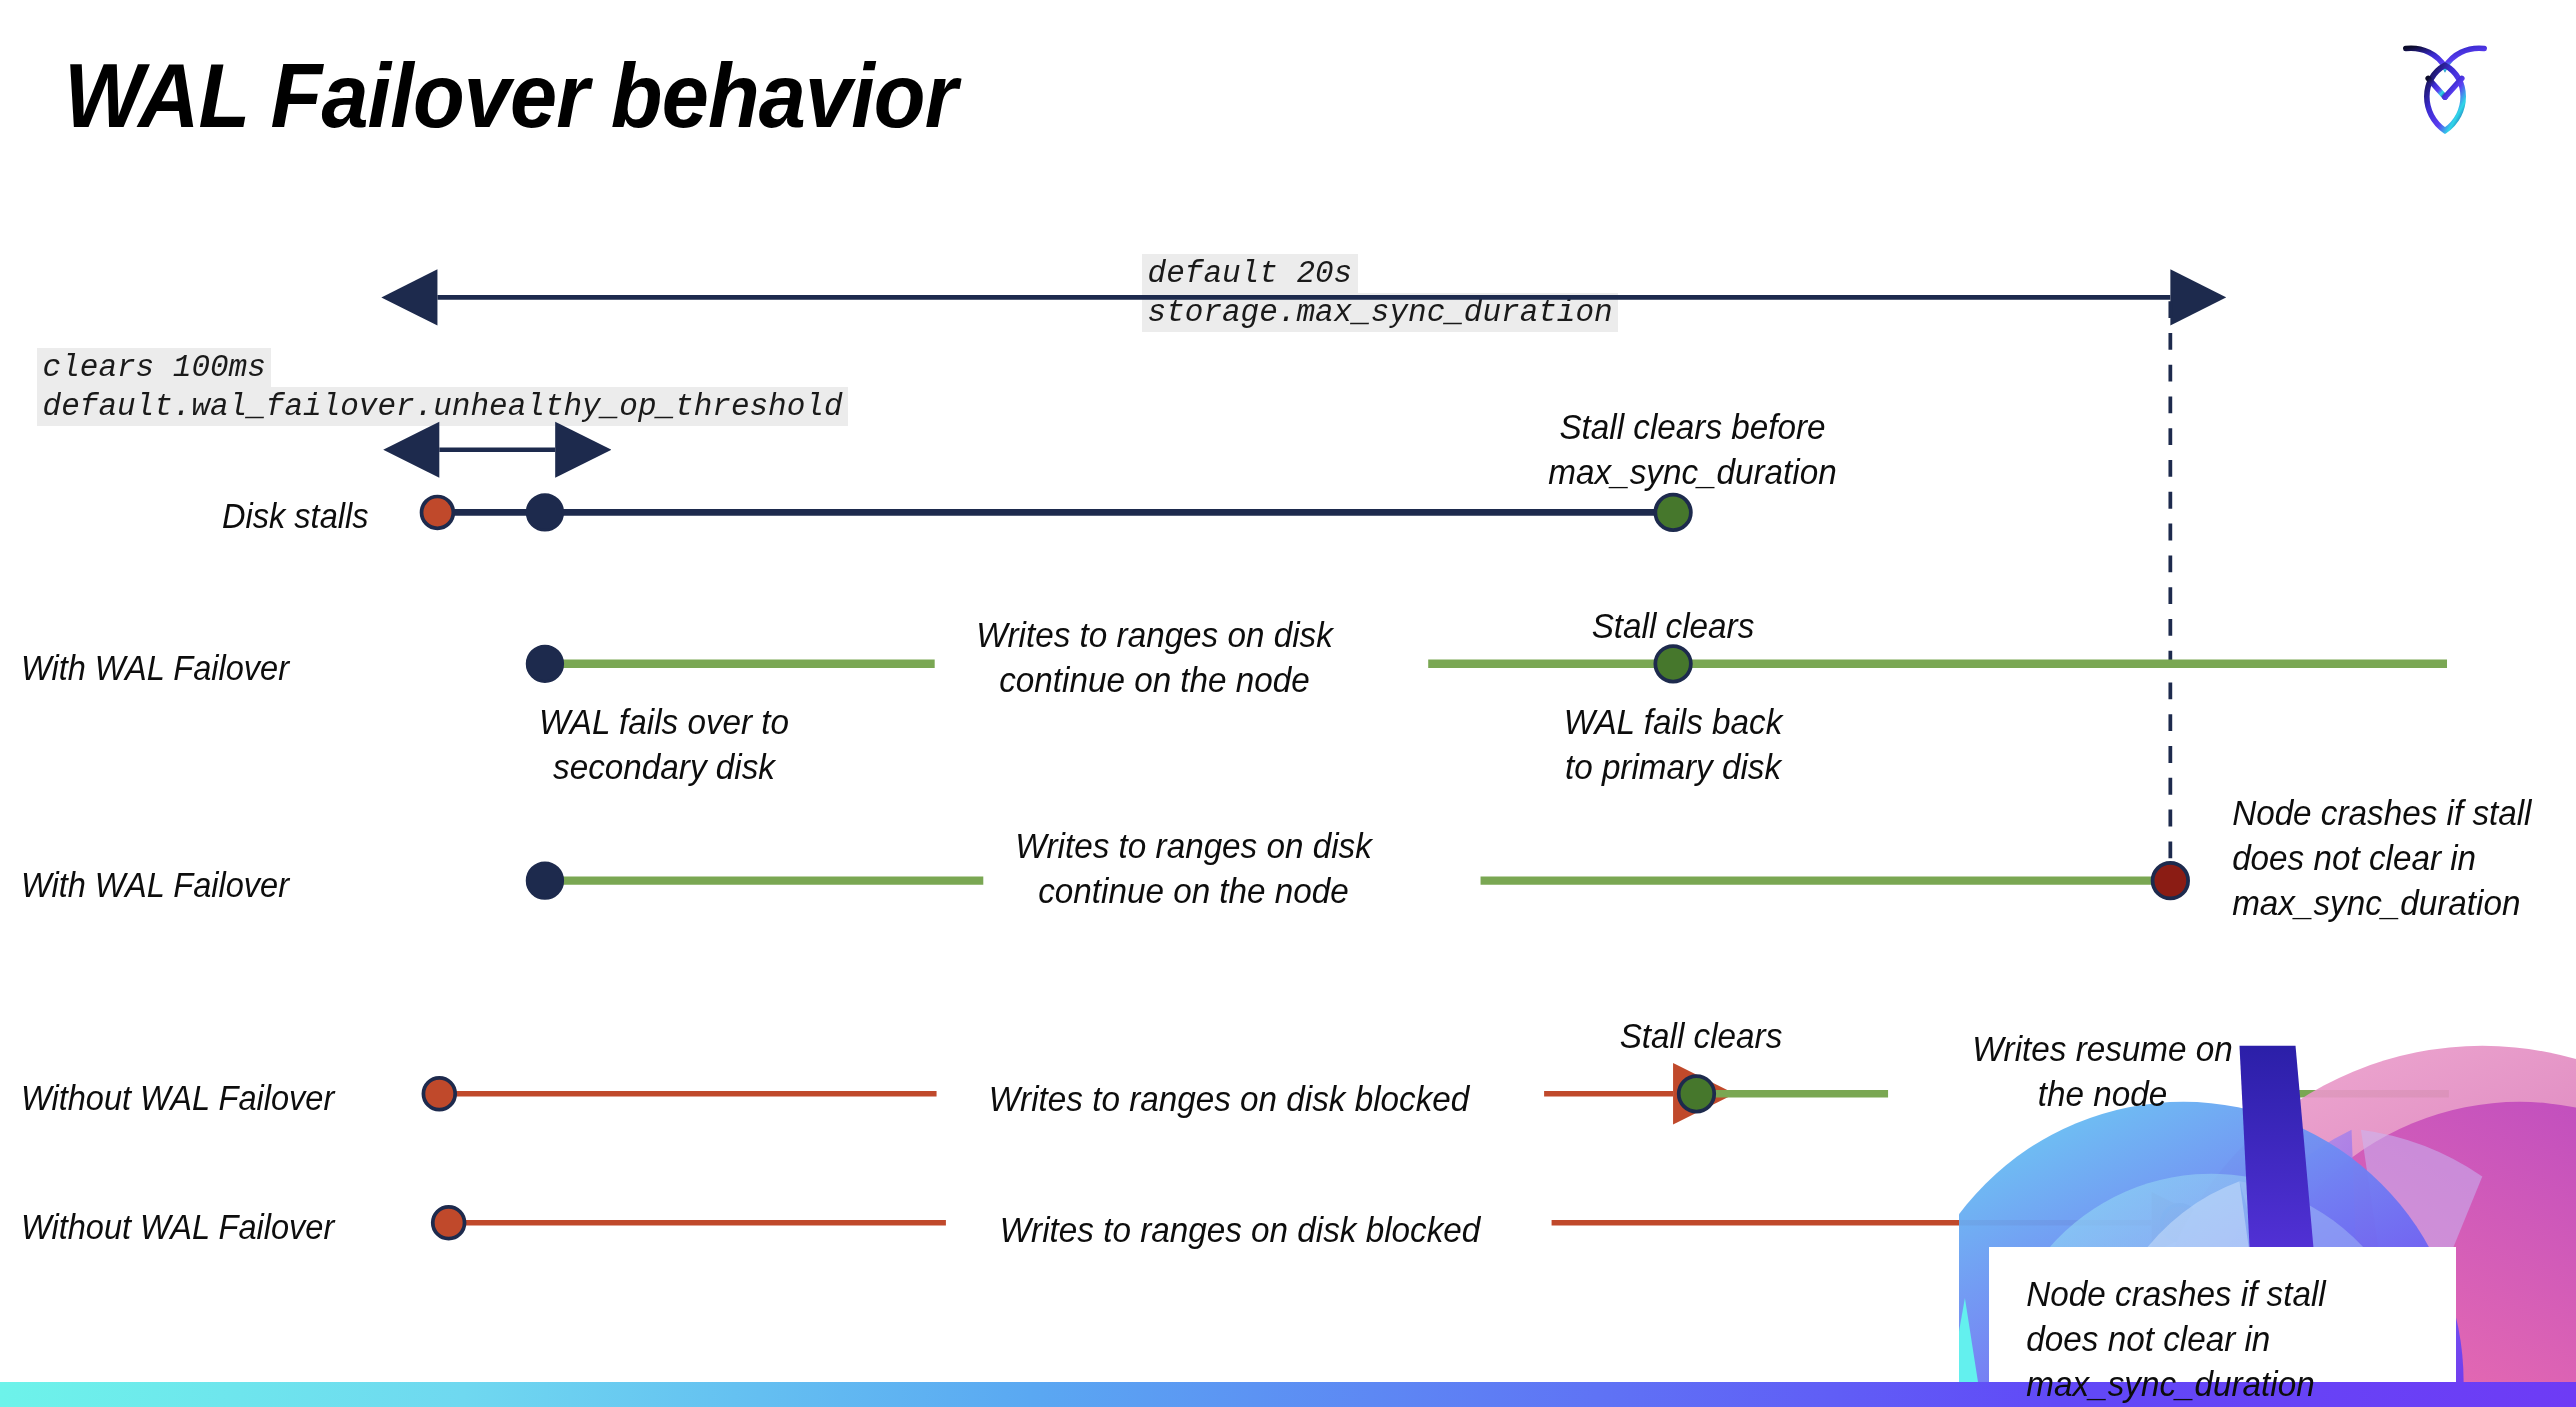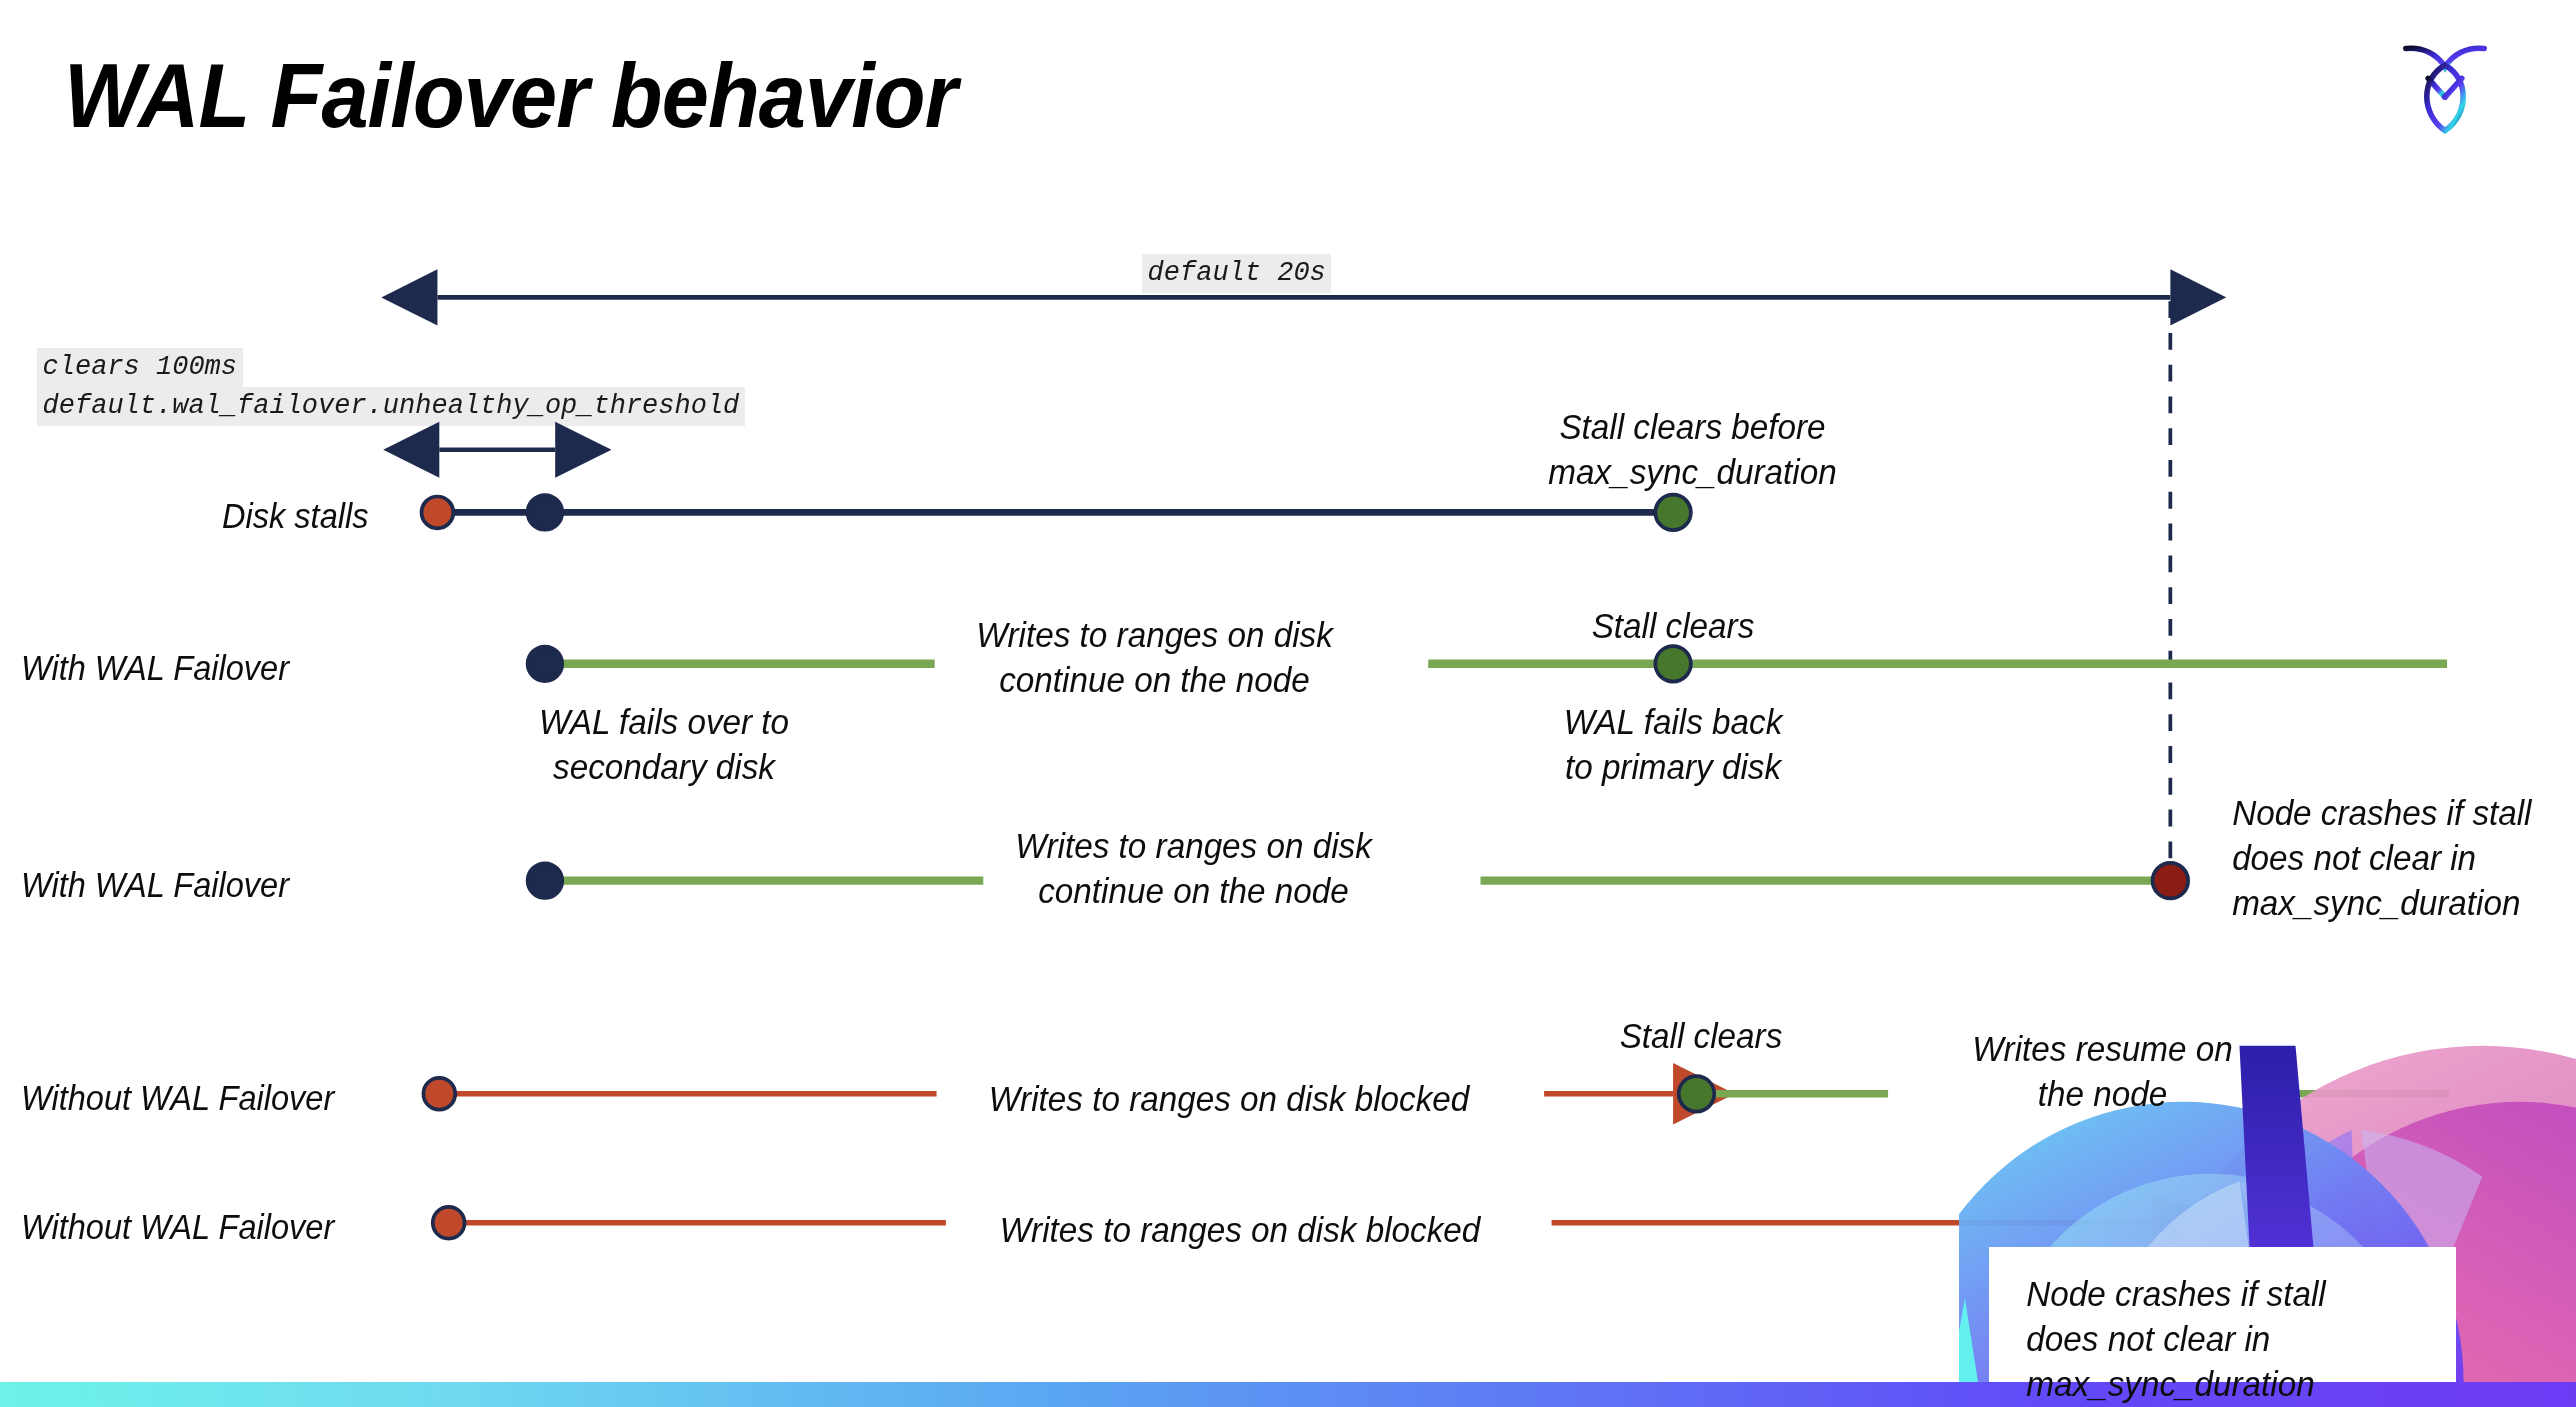--- a/index.html
+++ b/index.html
@@ -25,21 +25,21 @@
 
   
   .logo{position:absolute;left:2389px;top:28px;width:112px;height:112px;}
 
   
   .code-chip{
     position:absolute;
     background:#ececec;
     color:#1a1a1a;
     font-family:"Liberation Mono","DejaVu Sans Mono",monospace;
-    font-size:27px;
+    font-size:31px;
     line-height:39px;
     padding:0 5.6px;
     white-space:pre;
   }
 
   
   #vec{position:absolute;left:0;top:0;width:2576px;height:1408px;pointer-events:none;}
 
   
   .row-label{
@@ -95,20 +95,21 @@
         <path d="M18 22 C 36 20, 52 28, 60 42 C 68 28, 84 20, 102 22"></path>
         <path d="M60 40 C 34 54, 34 92, 60 110 C 86 92, 86 54, 60 40 Z"></path>
         <path d="M60 110 L60 72"></path>
         <path d="M60 74 L42 54"></path>
         <path d="M60 74 L78 54"></path>
       </g>
     </svg>
   </div>
 
   <div class="code-chip" style="left:1142px;top:254px;">default 20s</div>
+  <div class="code-chip" style="left:1142px;top:293px;">storage.max_sync_duration</div>
 
   <div class="code-chip" style="left:37px;top:348px;">clears 100ms</div>
   <div class="code-chip" style="left:37px;top:387px;">default.wal_failover.unhealthy_op_threshold</div>
 
   <svg id="vec" viewBox="0 0 2756 1506">
     <defs>
       <marker id="arrNavyL" markerWidth="14" markerHeight="14" refX="12" refY="7" orient="auto" markerUnits="strokeWidth">
         <path d="M12,1 L12,13 L0,7 Z" fill="#1d2a4d"></path>
       </marker>
       <marker id="arrNavyR" markerWidth="14" markerHeight="14" refX="2" refY="7" orient="auto" markerUnits="strokeWidth">

